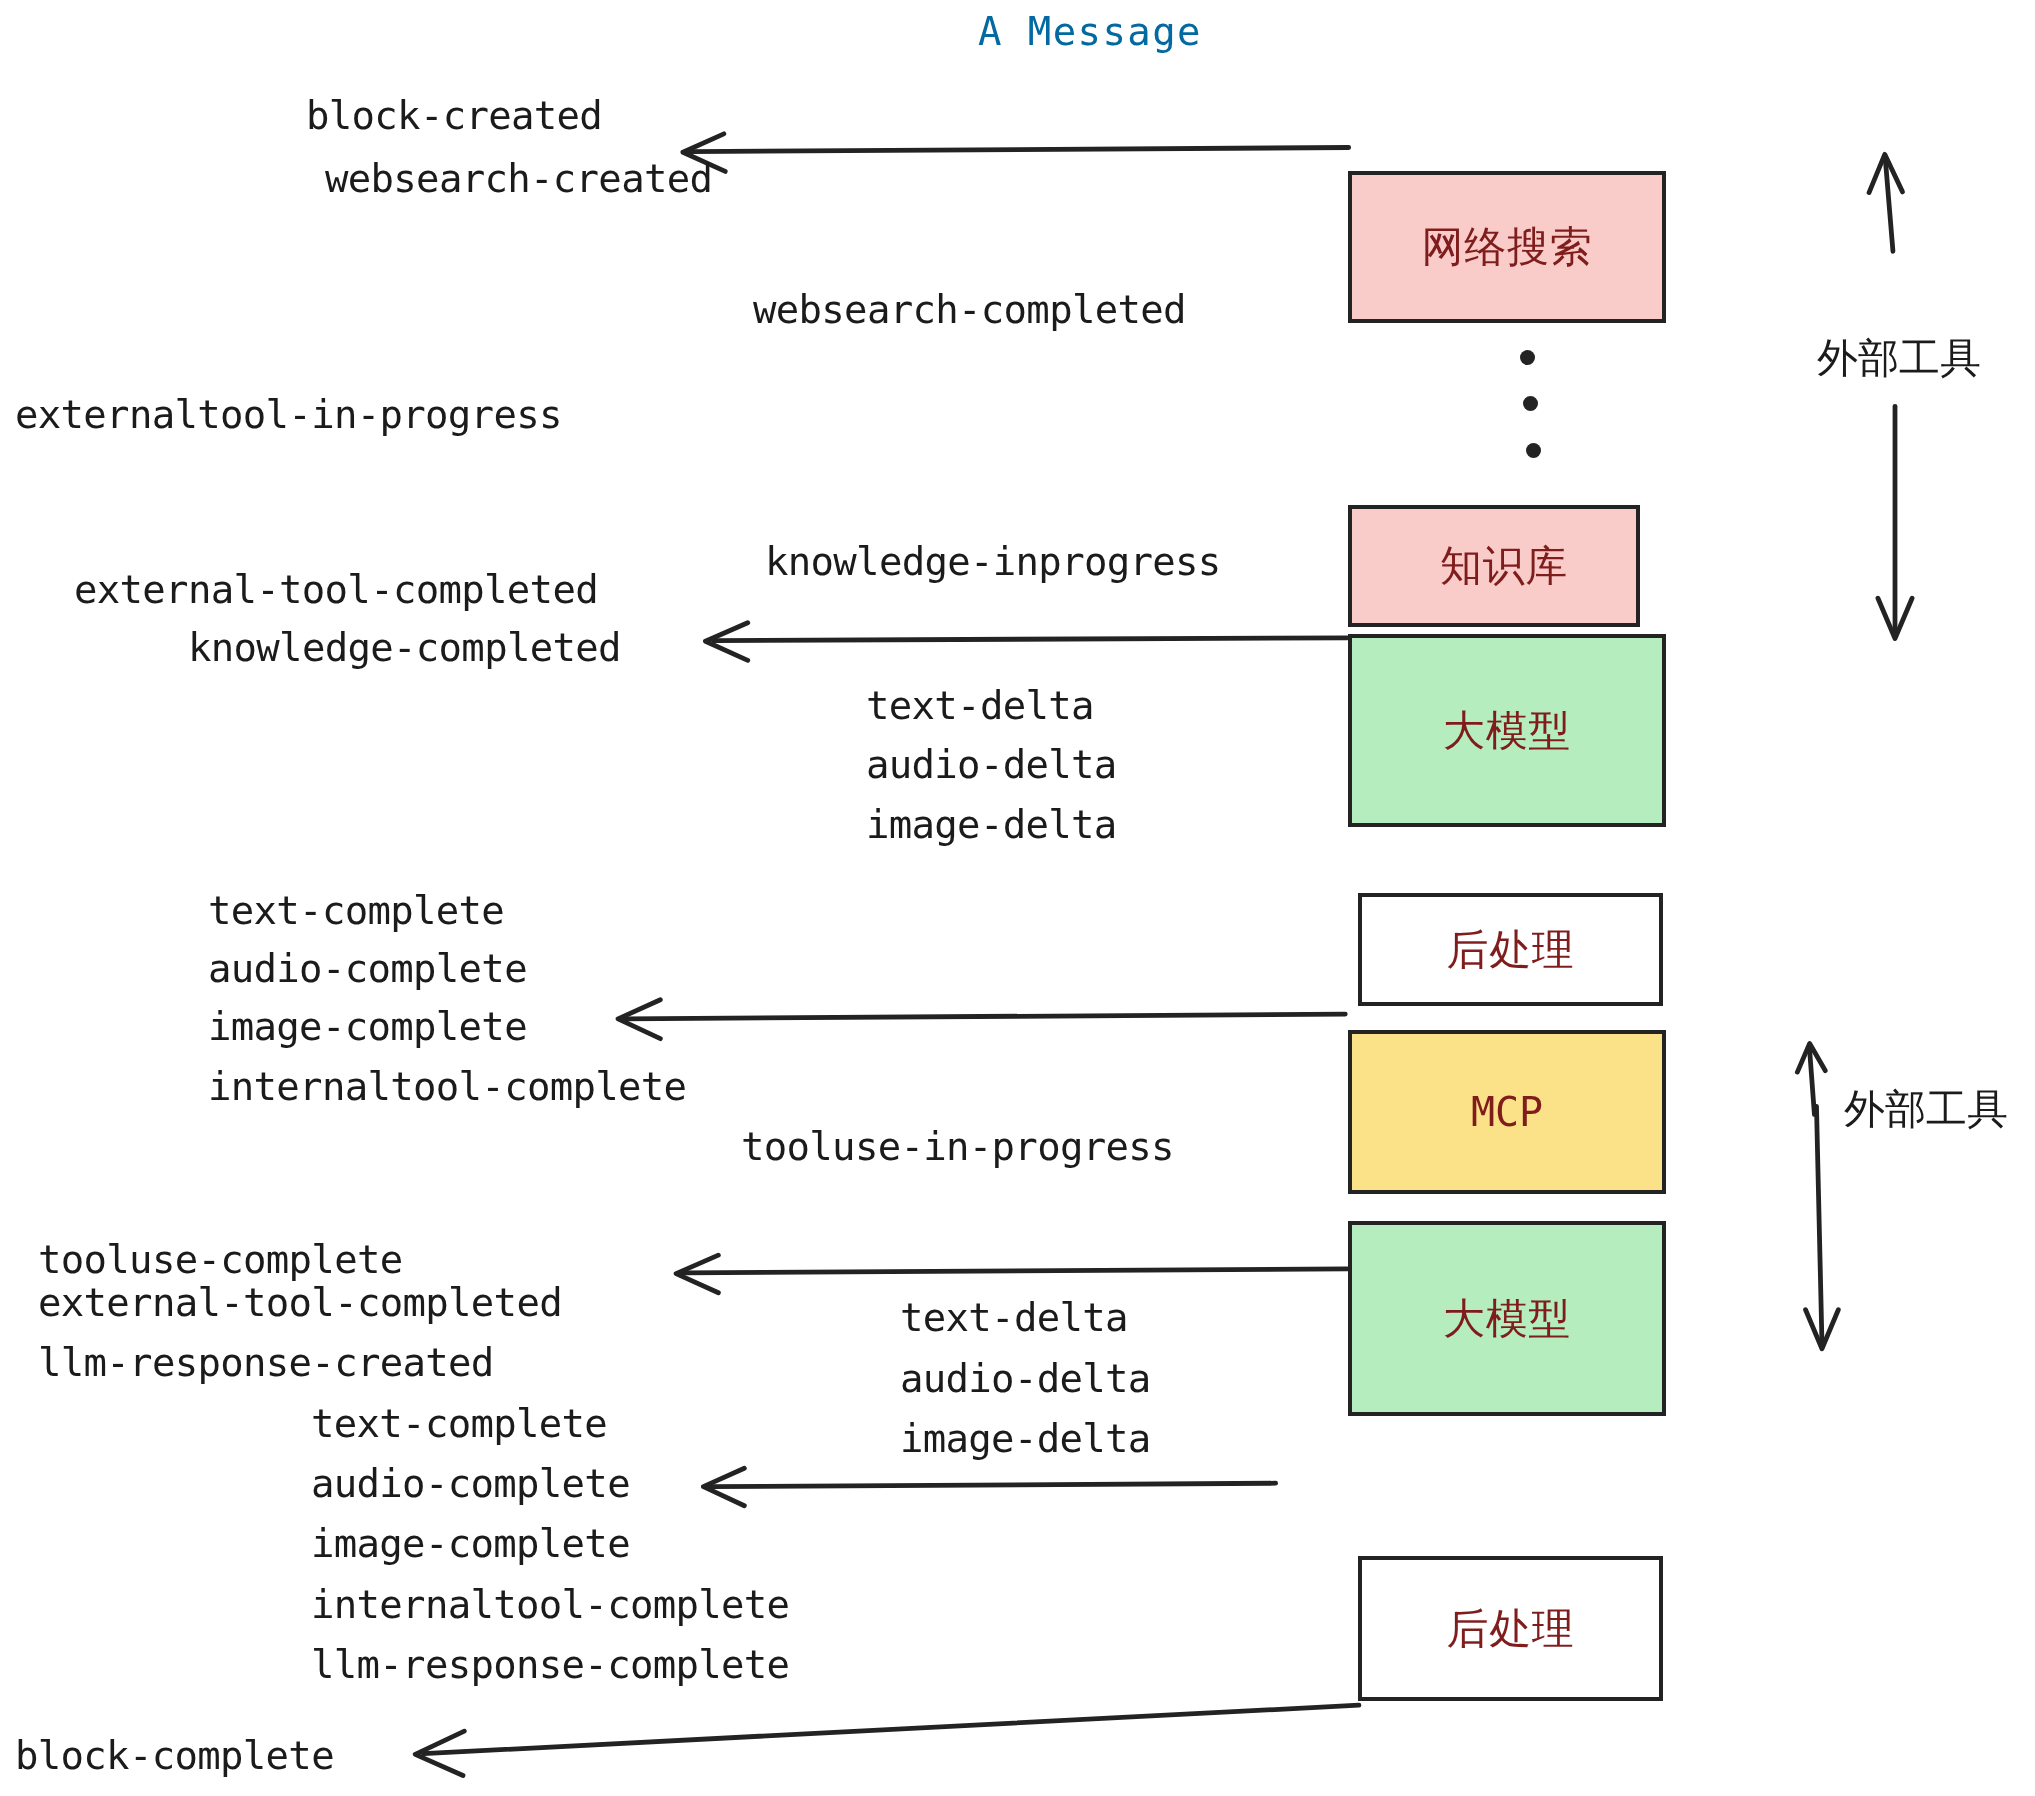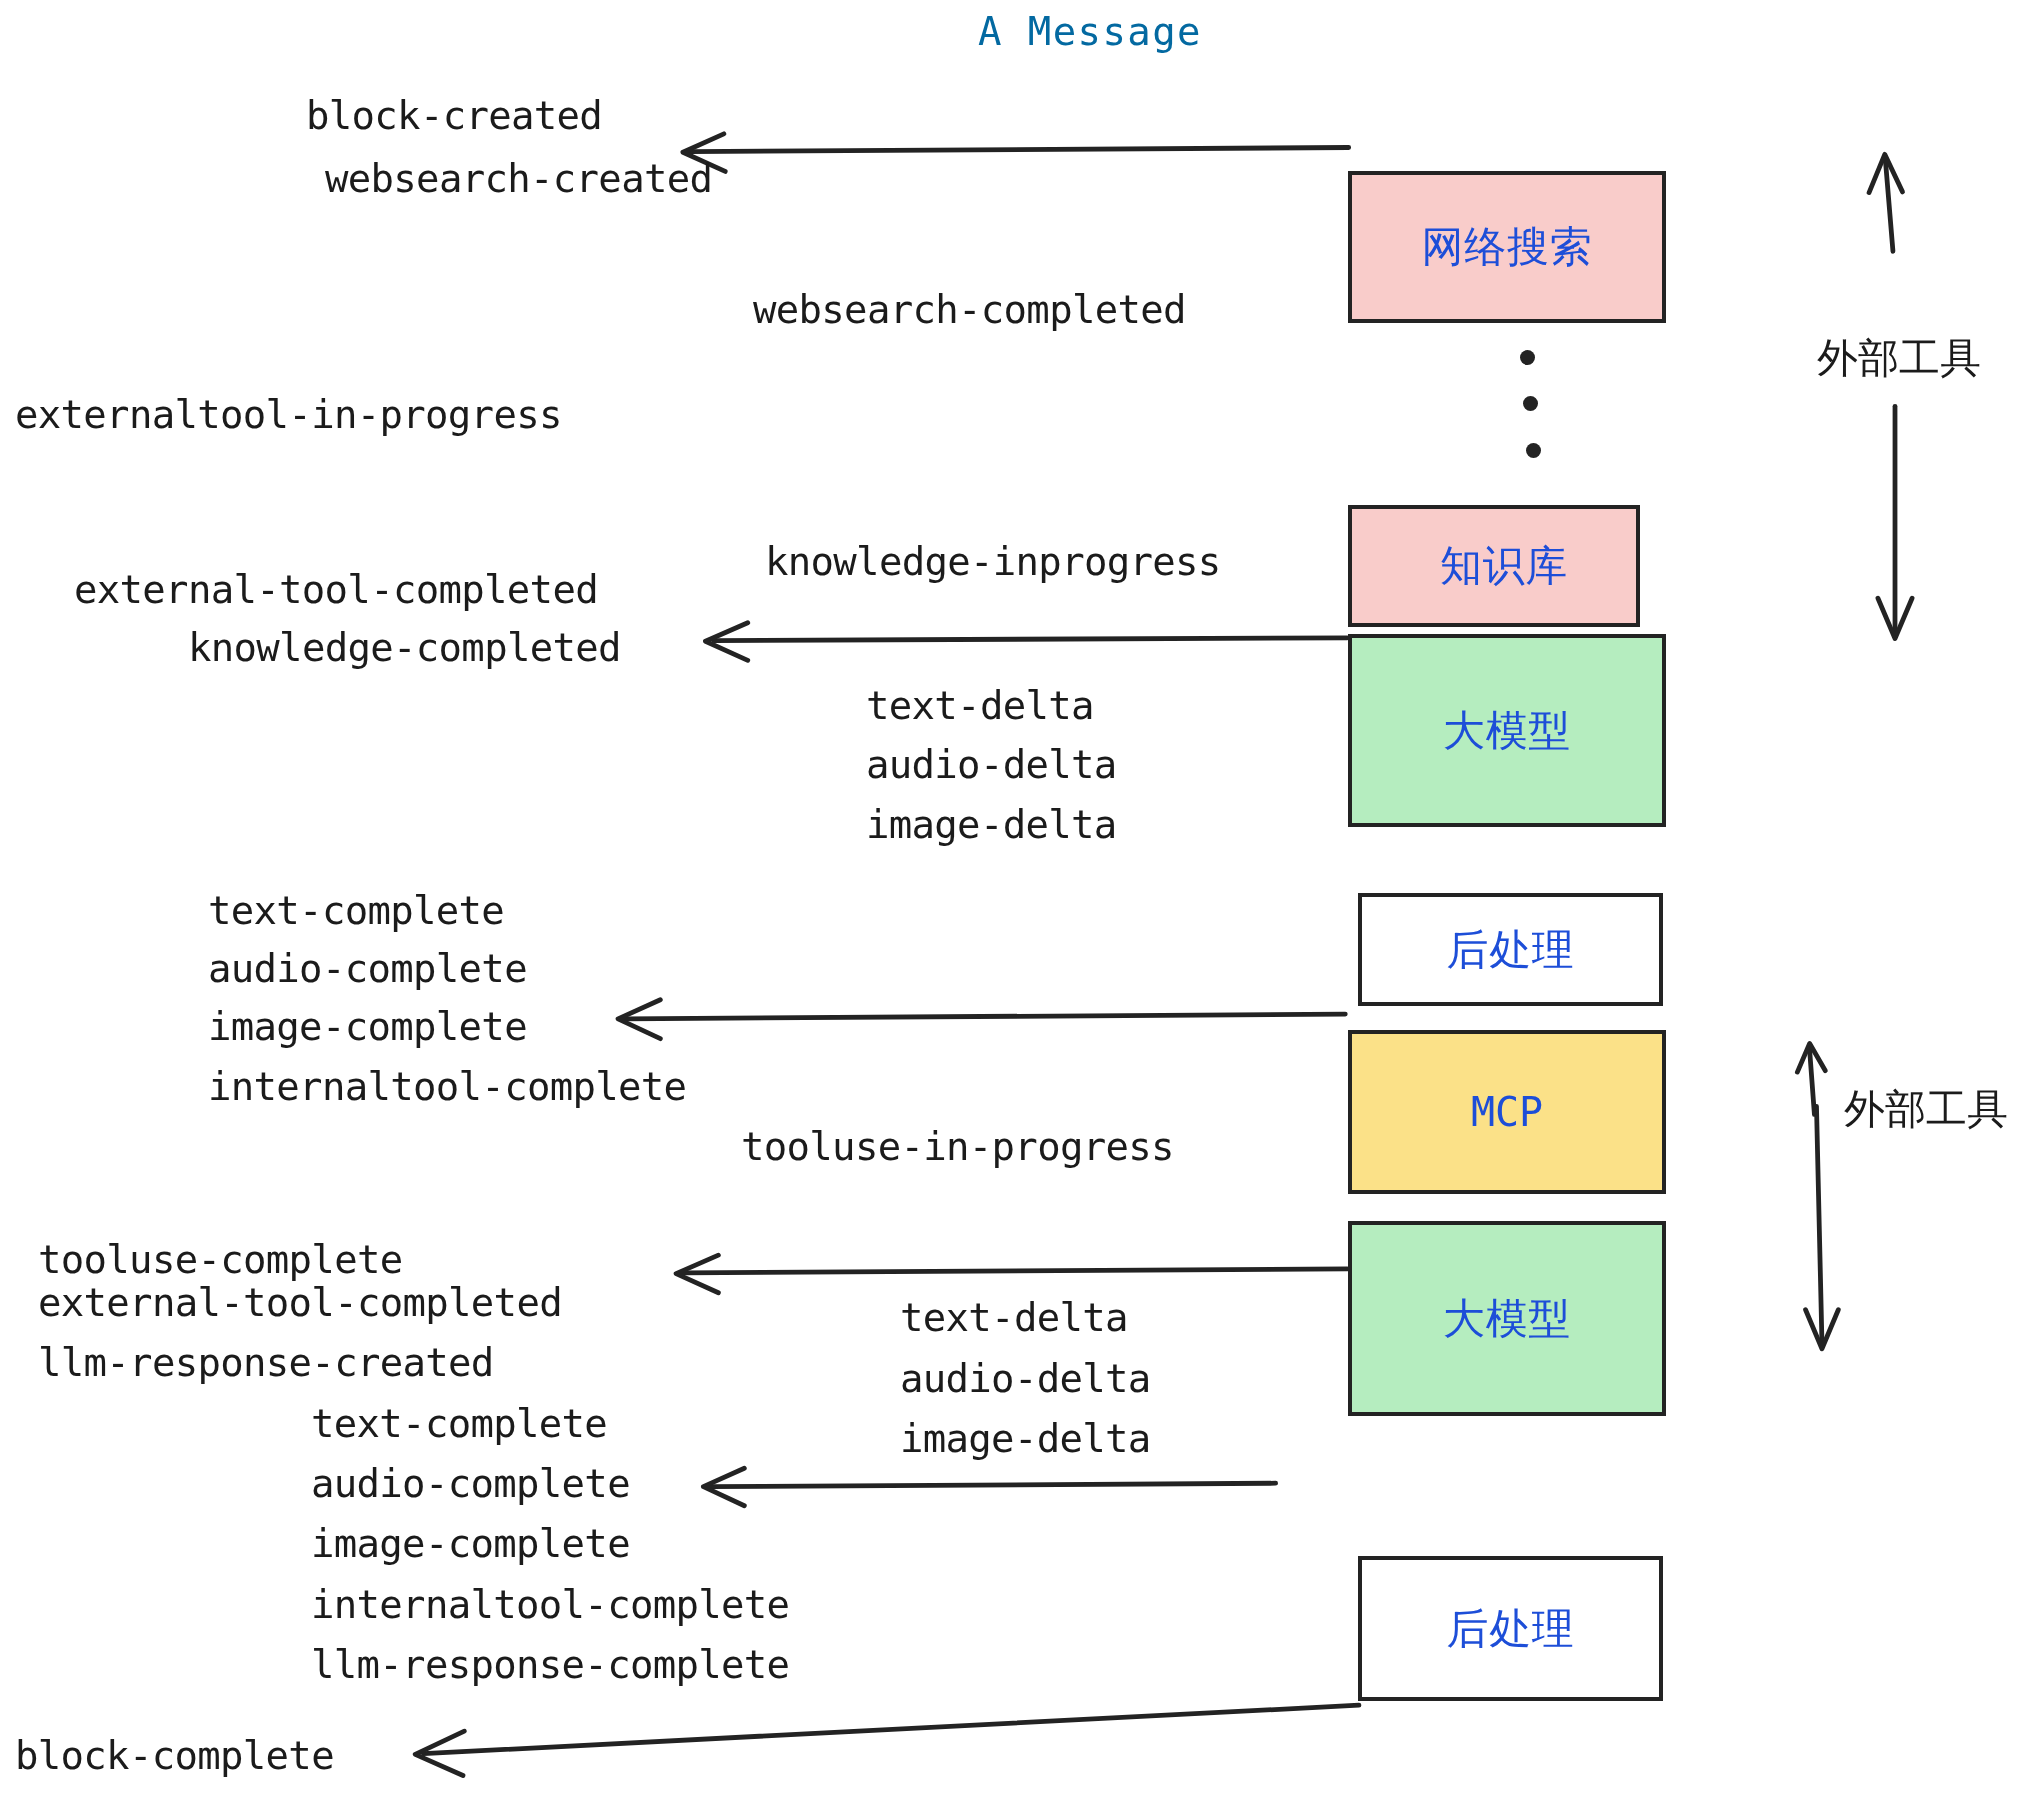--- a/index.html
+++ b/index.html
@@ -37,21 +37,21 @@
     position: absolute;
     border: 4.1px solid #232323;
     box-sizing: border-box;
     display: flex;
     align-items: center;
     justify-content: center;
   }
   .box span {
     font-family: "DejaVu Sans", sans-serif;
     font-size: 42px;
-    color: #1d4ed8;
+    color: #7f1d1d;
     line-height: 1;
     letter-spacing: 0.7px;
   }
   .box.mcp span {
     font-family: "DejaVu Sans Mono", monospace;
     font-size: 40px;
     letter-spacing: 0px;
   }
   .dot {
     position: absolute;

